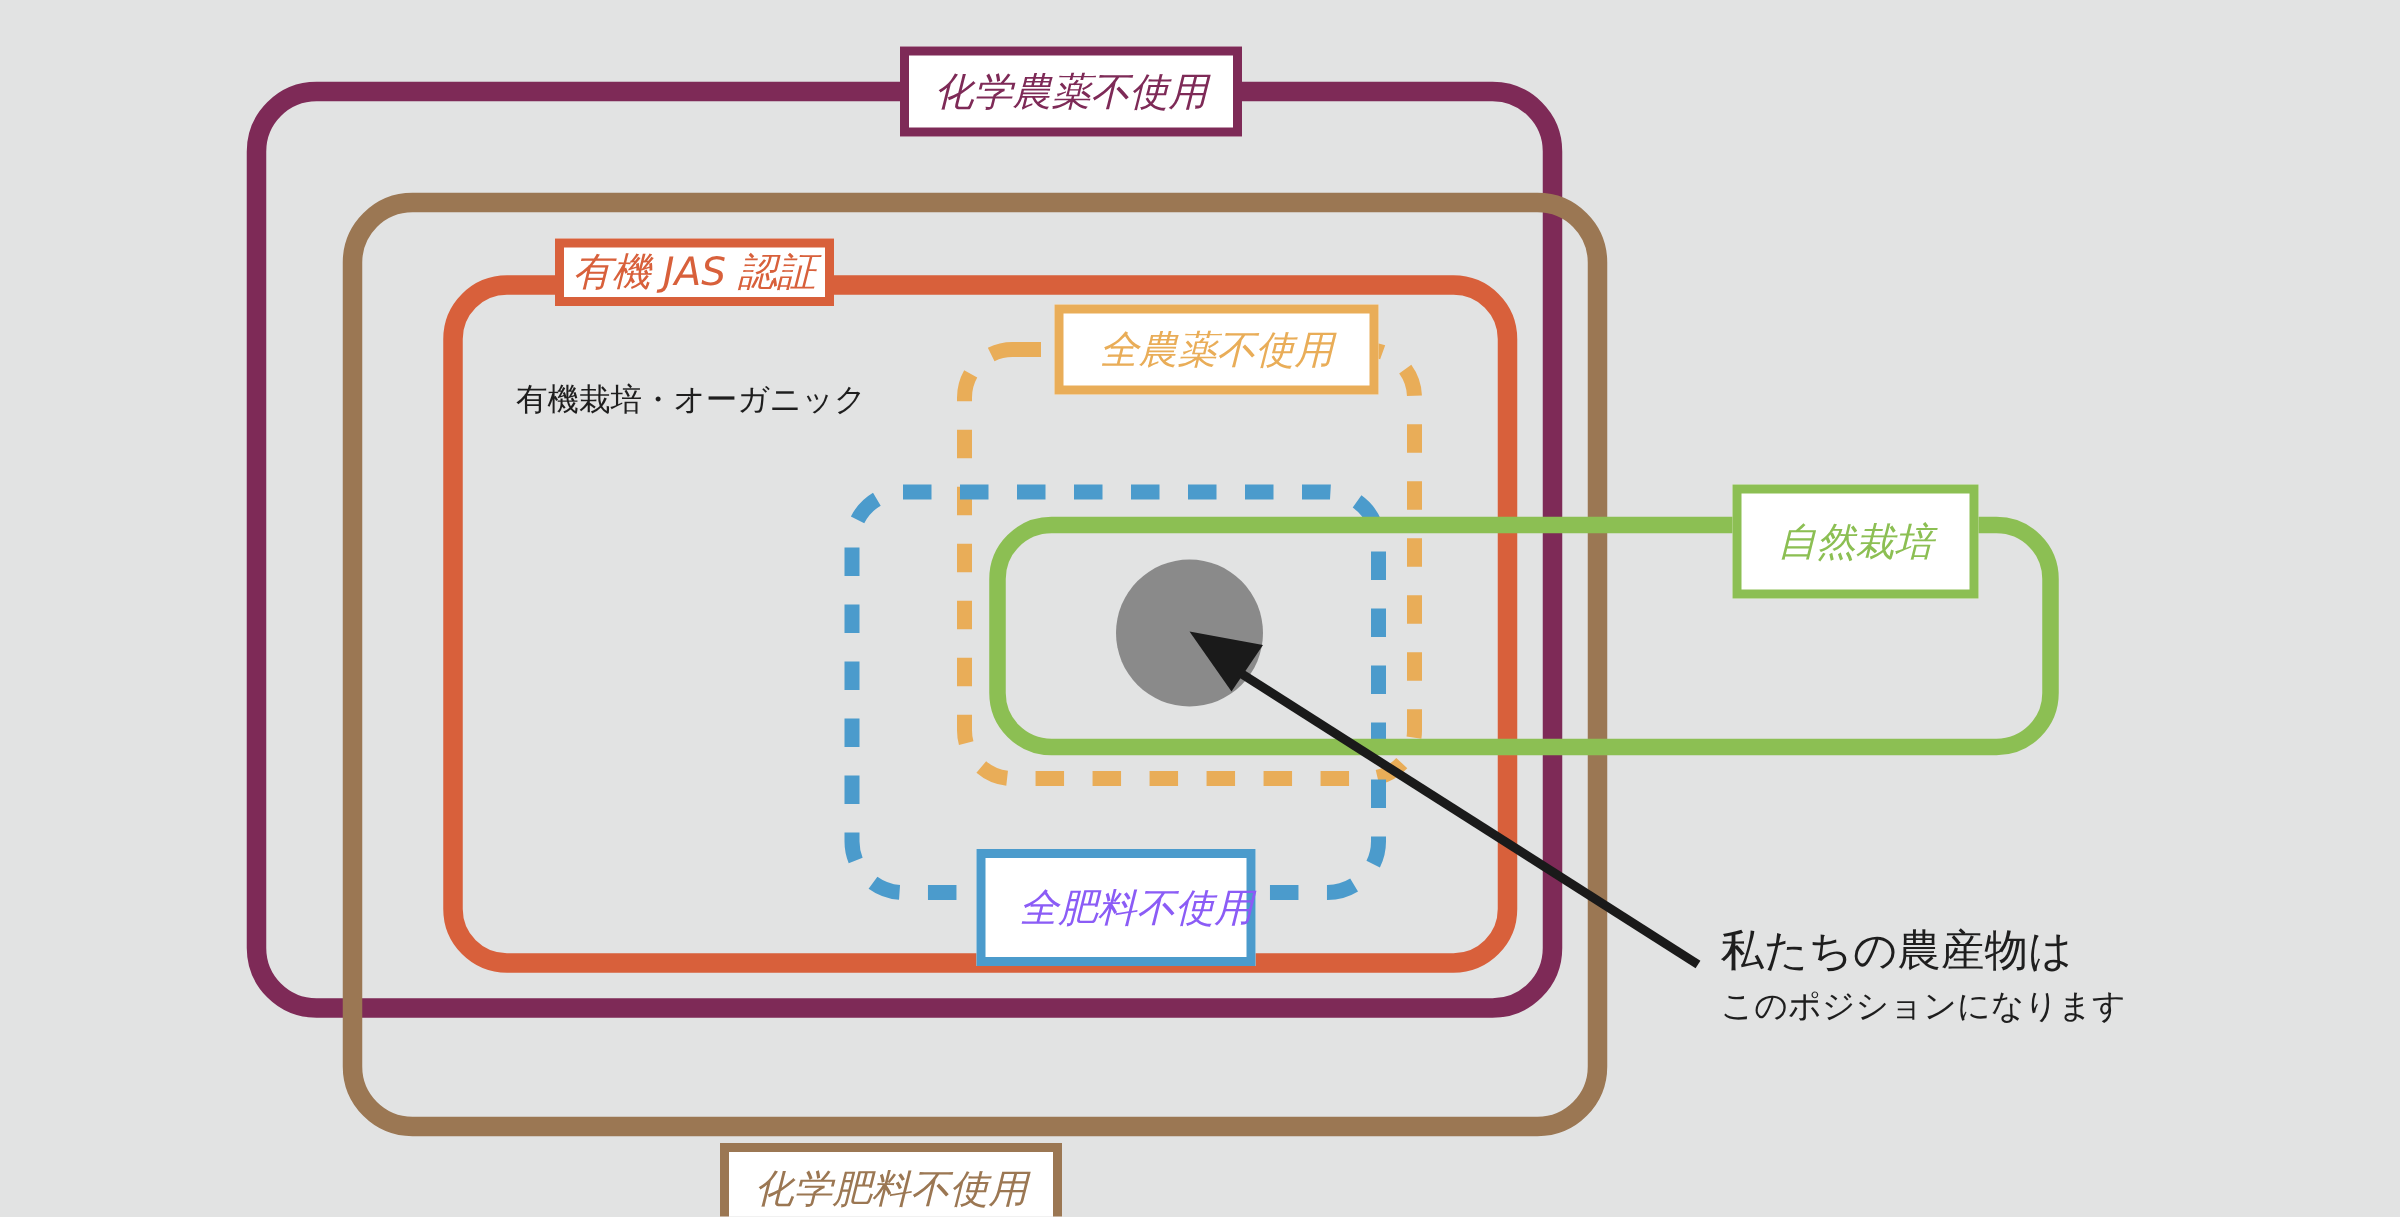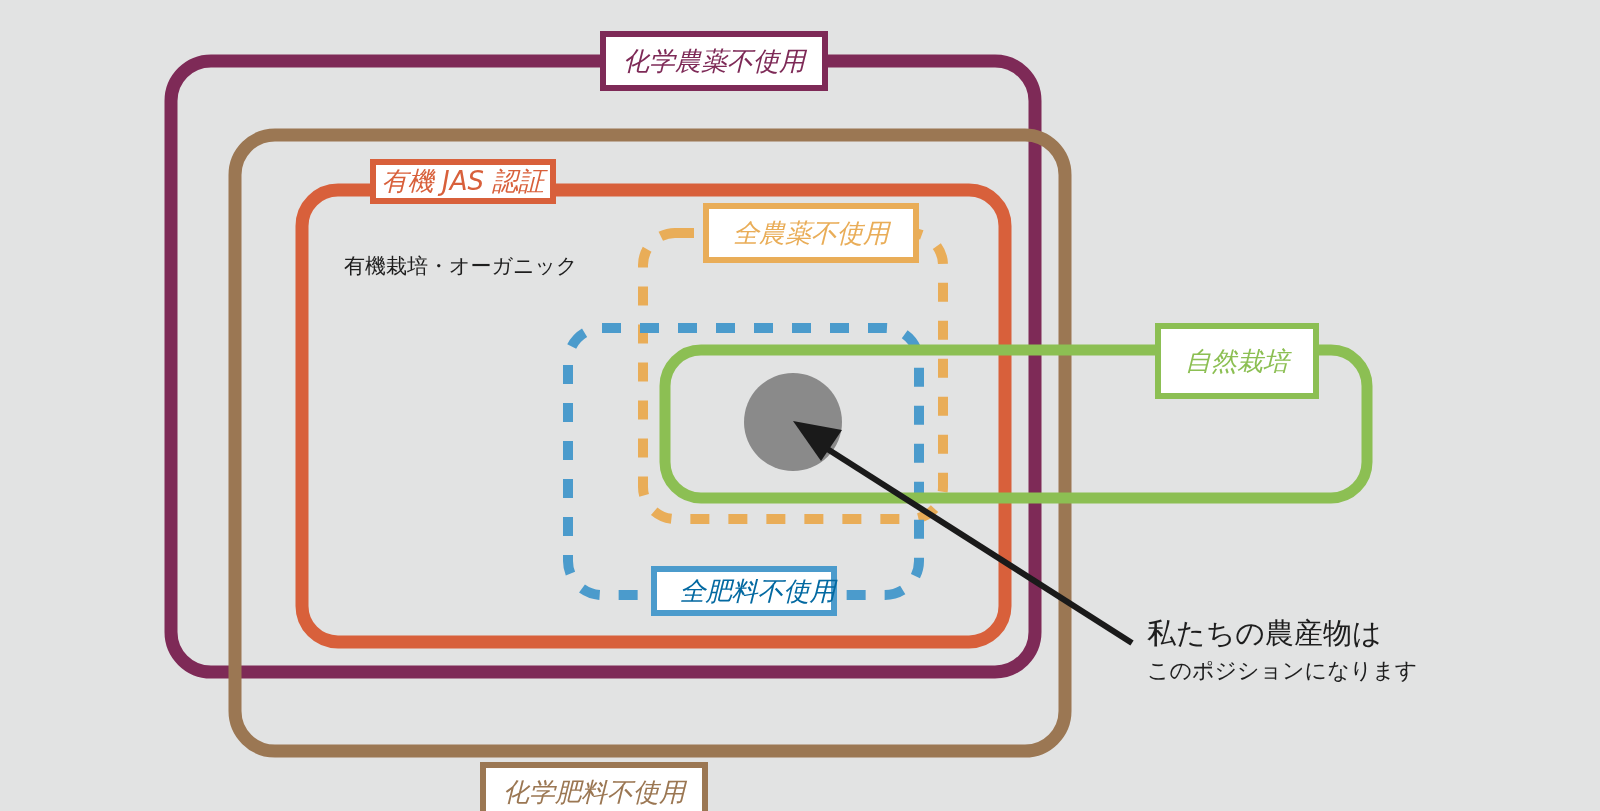--- a/index.html
+++ b/index.html
@@ -23,17 +23,17 @@
   <circle id="pos-dot" cx="793" cy="422" r="49" fill="#8a8a8a"></circle>
   <line id="arrow-line" x1="1132" y1="643" x2="818" y2="443" stroke-width="6" stroke="#1a1a1a"></line>
   <polygon id="arrow-head" points="793,421 842,430 821,461" fill="#1a1a1a"></polygon>
 </svg>
 
 <div class="label-box" id="lb-purple" style="left: 600px; top: 31px; width: 228px; height: 60px; border-color: rgb(126, 42, 87); color: rgb(126, 42, 87);">化学農薬不使用</div>
 <div class="label-box" id="lb-orange" style="left: 370px; top: 159px; width: 186px; height: 45px; border-color: rgb(216, 96, 59); color: rgb(216, 96, 59);">有機 JAS 認証</div>
 <div class="plain-text" style="left:344px;top:224px;font-size:21px;margin-top:28px;">有機栽培・オーガニック</div>
 <div class="label-box" id="lb-yellow" style="left: 703px; top: 203px; width: 216px; height: 60px; border-color: rgb(233, 173, 88); color: rgb(233, 173, 88);">全農薬不使用</div>
 <div class="label-box" id="lb-green" style="left: 1155px; top: 323px; width: 164px; height: 76px; border-color: rgb(140, 191, 83); color: rgb(140, 191, 83);">自然栽培</div>
-<div class="label-box" id="lb-blue" style="left: 651px; top: 566px; width: 186px; height: 50px; border-color: rgb(75, 155, 204); color: #0369a1; padding-left: 27px;">全肥料不使用</div>
+<div class="label-box" id="lb-blue" style="left: 651px; top: 566px; width: 186px; height: 78px; border-color: rgb(75, 155, 204); color: #8b5cf6; padding-left: 27px;">全肥料不使用</div>
 <div class="label-box" id="lb-brown" style="left: 480px; top: 762px; width: 228px; height: 60px; border-color: rgb(155, 119, 83); color: rgb(155, 119, 83);">化学肥料不使用</div>
 
 <div class="plain-text" style="left:1147px;top:614px;font-size:29px;">私たちの農産物は</div>
 <div class="plain-text" style="left:1147px;top:656px;font-size:22px;">このポジションになります</div>
 
 </body></html>

